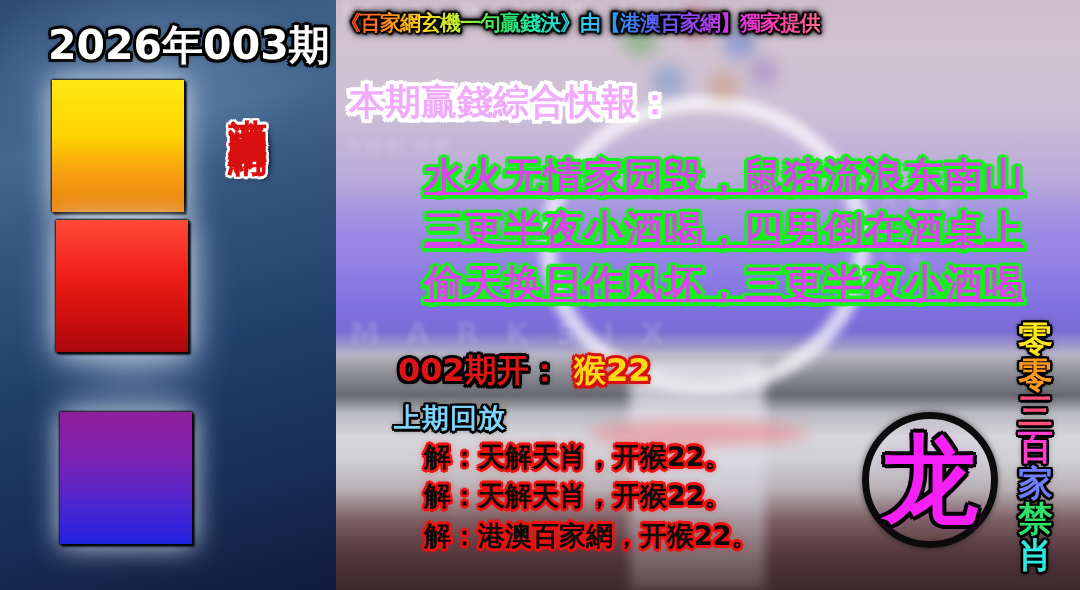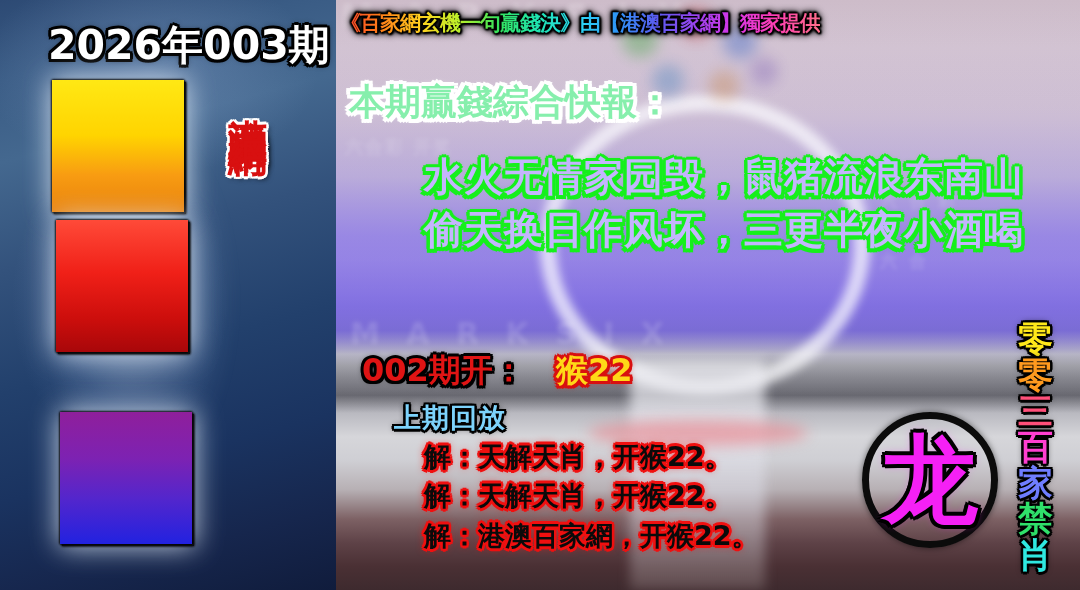--- a/index.html
+++ b/index.html
@@ -169,55 +169,57 @@
     filter:
       drop-shadow(0 0 1.2px #000) drop-shadow(0 0 1.2px #000)
       drop-shadow(1px 1px 0 #000)
       drop-shadow(-1px -1px 0 #000)
       drop-shadow(0 0 3px rgba(0,0,0,.9));
   }
 
   
   .heading {
     position:absolute; left:349px; top:78px;
-    font-size:36px; font-weight:bold; color:#86efac;
+    font-size:36px; font-weight:bold; color:#f0abfc;
     letter-spacing:0px; white-space:nowrap;
     text-shadow:
       -3px -3px 0 #fff, 3px -3px 0 #fff, -3px 3px 0 #fff, 3px 3px 0 #fff,
       -4px 0 0 #fff, 4px 0 0 #fff, 0 -4px 0 #fff, 0 4px 0 #fff,
       -3px 4px 0 #fff, 3px 4px 0 #fff, -4px -3px 0 #fff, 4px -3px 0 #fff,
       0 0 7px rgba(255,255,255,.95);
   }
 
   
   .poem { position:absolute; left:424px; top:150px; }
   .poem-line {
-    font-size:39px; font-weight:bold; color:#c4b5fd;
+    font-size:39px; font-weight:bold; color:#d946ef;
     letter-spacing:1px; line-height:1.37; white-space:nowrap;
     text-shadow:
       -2.5px -2.5px 0 #16f01c, 2.5px -2.5px 0 #16f01c,
       -2.5px 2.5px 0 #16f01c, 2.5px 2.5px 0 #16f01c,
       -3.5px 0 0 #16f01c, 3.5px 0 0 #16f01c,
       0 -3.5px 0 #16f01c, 0 3.5px 0 #16f01c,
       -3px 3.5px 0 #16f01c, 3px 3.5px 0 #16f01c,
       0 0 5px rgba(22,240,28,.85);
+    text-decoration: underline;
   }
 
   
   .result-row { position:absolute; left:362px; top:349px; white-space:nowrap; }
   .result-label {
     font-size:32px; font-weight:bold; color:#e01414;
     letter-spacing:0px;
     text-shadow:
       -2.5px -2.5px 0 #000, 2.5px -2.5px 0 #000, -2.5px 2.5px 0 #000, 2.5px 2.5px 0 #000,
       -3px 0 0 #000, 3px 0 0 #000, 0 -3px 0 #000, 0 3px 0 #000,
       0 0 6px rgba(0,0,0,.9);
+    margin-left: 36px;
   }
   .result-value {
-    font-size:32px; font-weight:bold; color:#ffd817; margin-left:26px;
+    font-size:32px; font-weight:bold; color:#ffd817; margin-left:8px;
     text-shadow:
       -2.5px -2.5px 0 #d81010, 2.5px -2.5px 0 #d81010, -2.5px 2.5px 0 #d81010, 2.5px 2.5px 0 #d81010,
       -3px 0 0 #d81010, 3px 0 0 #d81010, 0 -3px 0 #d81010, 0 3px 0 #d81010,
       0 0 7px rgba(216,16,16,.95);
   }
 
   .replay-title {
     position:absolute; left:394px; top:400px;
     font-size:27px; font-weight:bold; color:#7dd3fc;
     letter-spacing:1px;
@@ -299,20 +301,21 @@
   <div class="bigchar bc-trick cjk">訣</div>
 
   <div class="v-red cjk">港澳百家網中特網</div>
 
   <div class="banner cjk">《百家網玄機一句贏錢決》由【港澳百家網】獨家提供</div>
 
   <div class="heading cjk">本期贏錢綜合快報：</div>
 
   <div class="poem">
     <div class="poem-line cjk">水火无情家园毁，鼠猪流浪东南山</div>
+    <div class="poem-line cjk">三更半夜小酒喝，四男倒在酒桌上</div>
     <div class="poem-line cjk">偷天换日作风坏，三更半夜小酒喝</div>
   </div>
 
   <div class="result-row">
     <span class="result-label cjk">002期开：</span>
     <span class="result-value cjk">猴22</span>
   </div>
 
   <div class="replay-title cjk">上期回放</div>
 

